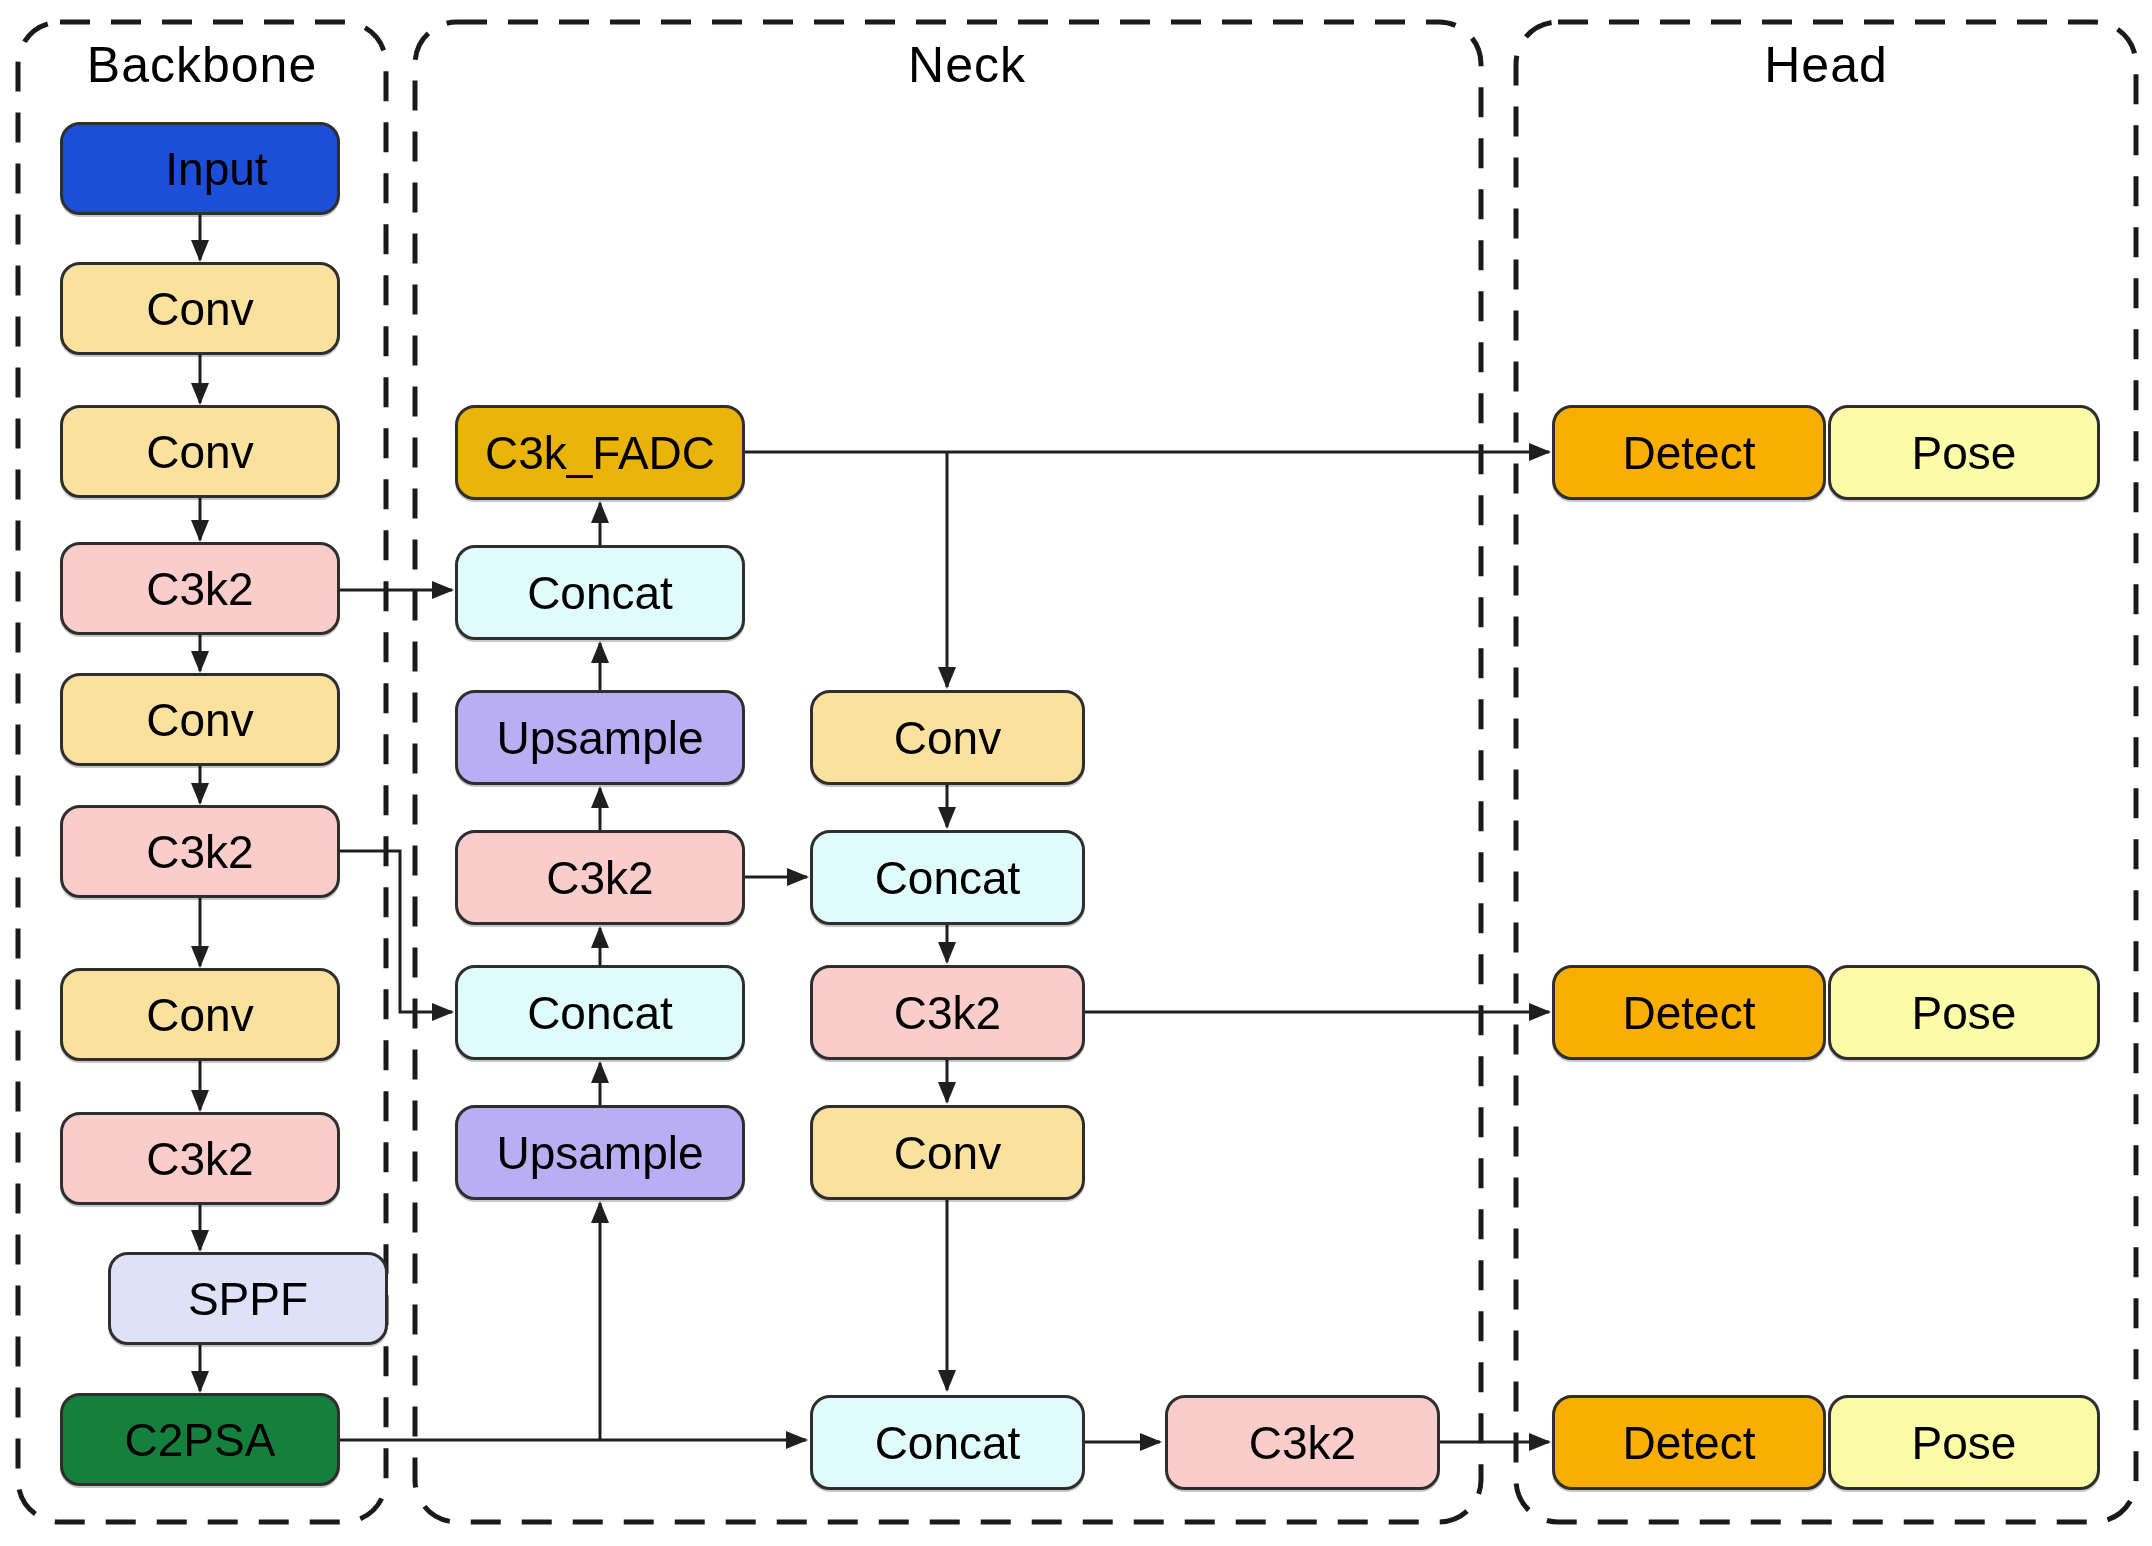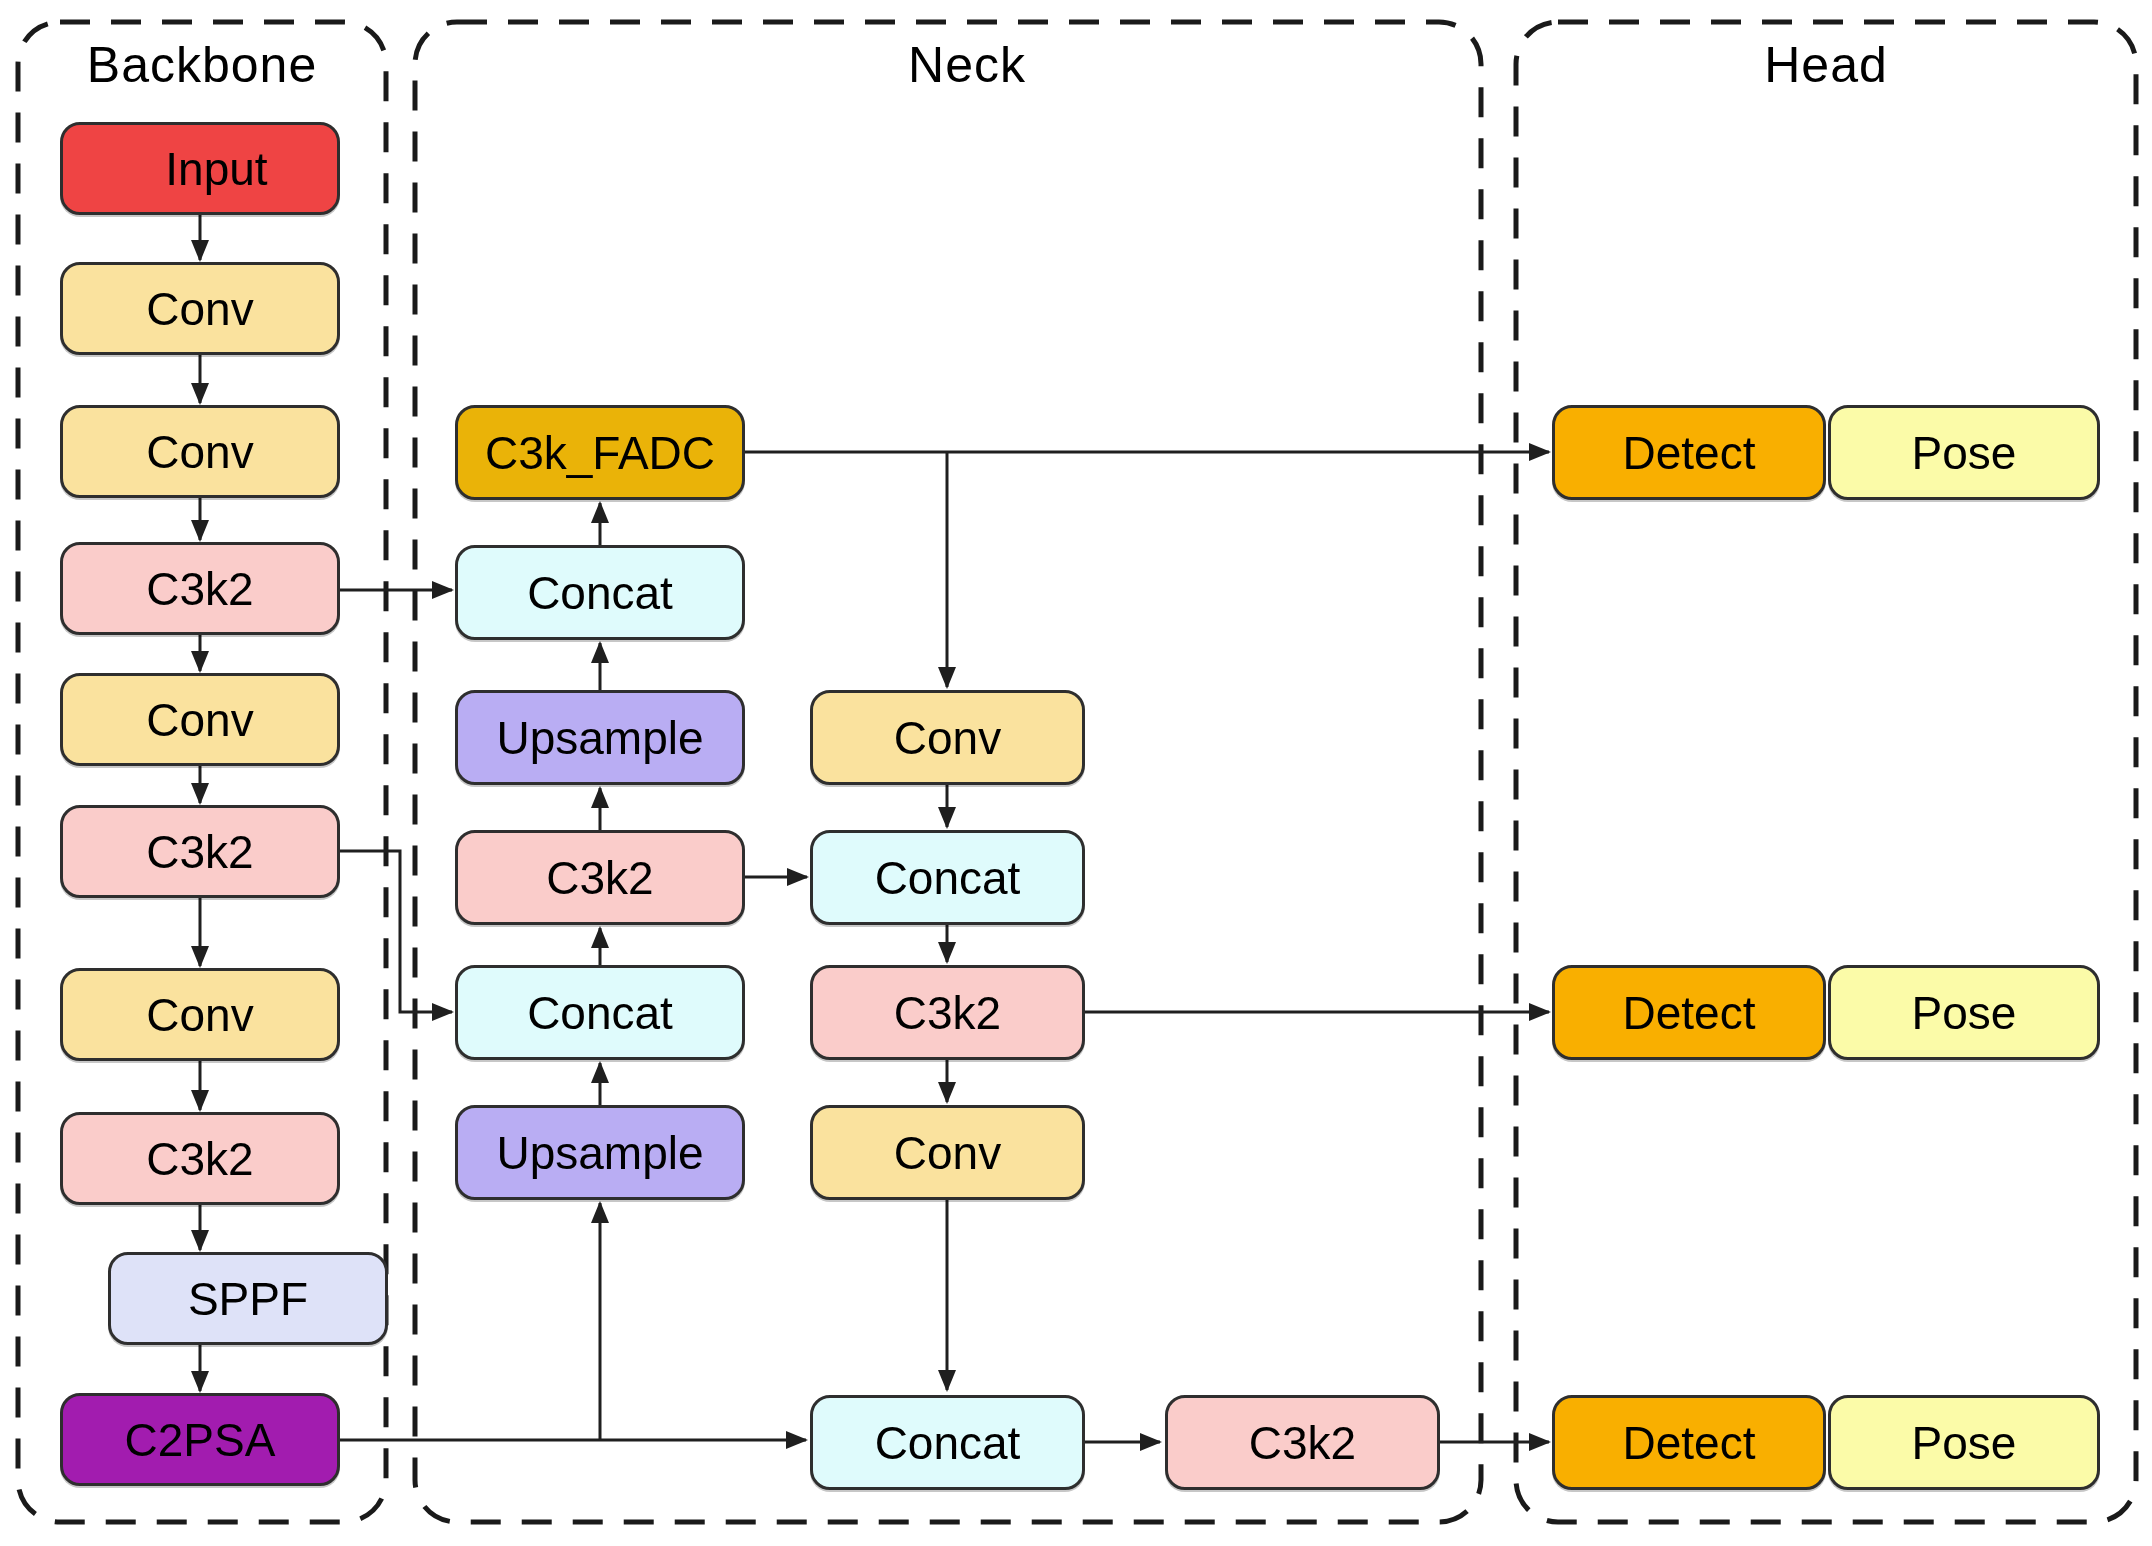--- a/index.html
+++ b/index.html
@@ -62,30 +62,30 @@
         <polyline points="1085,1442 1160,1442" fill="none" stroke="#1f1f1f" stroke-width="3" marker-end="url(#arrowhead)"></polyline>
         <polyline points="1440,1442 1549,1442" fill="none" stroke="#1f1f1f" stroke-width="3" marker-end="url(#arrowhead)"></polyline>
       </g>
   </svg>
   <div id="section-titles">
       <div class="section-title" style="left: 18px; top: 36px; width: 368px; text-align: center;">Backbone</div>
       <div class="section-title" style="left: 434px; top: 36px; width: 1066px;">Neck</div>
       <div class="section-title" style="left: 1516px; top: 36px; width: 620px;">Head</div>
     </div>
   <div id="nodes-layer">
-      <div class="node" style="left: 60px; top: 122px; width: 280px; height: 93px; background: #ef4444; border-color: rgb(46, 46, 46); padding-left: 33px;">Input</div>
+      <div class="node" style="left: 60px; top: 122px; width: 280px; height: 93px; background: #1d4ed8; border-color: rgb(46, 46, 46); padding-left: 33px;">Input</div>
       <div class="node" style="left: 60px; top: 262px; width: 280px; height: 93px; background: rgb(250, 226, 158); border-color: rgb(46, 46, 46);">Conv</div>
       <div class="node" style="left: 60px; top: 405px; width: 280px; height: 93px; background: rgb(250, 226, 158); border-color: rgb(46, 46, 46);">Conv</div>
       <div class="node" style="left: 60px; top: 542px; width: 280px; height: 93px; background: rgb(250, 204, 202); border-color: rgb(46, 46, 46);">C3k2</div>
       <div class="node" style="left: 60px; top: 673px; width: 280px; height: 93px; background: rgb(250, 226, 158); border-color: rgb(46, 46, 46);">Conv</div>
       <div class="node" style="left: 60px; top: 805px; width: 280px; height: 93px; background: rgb(250, 204, 202); border-color: rgb(46, 46, 46);">C3k2</div>
       <div class="node" style="left: 60px; top: 968px; width: 280px; height: 93px; background: rgb(250, 226, 158); border-color: rgb(46, 46, 46);">Conv</div>
       <div class="node" style="left: 60px; top: 1112px; width: 280px; height: 93px; background: rgb(250, 204, 202); border-color: rgb(46, 46, 46);">C3k2</div>
       <div class="node" style="left: 60px; top: 1252px; width: 280px; height: 93px; background: rgb(222, 226, 248); border-color: rgb(46, 46, 46); margin-left: 48px;">SPPF</div>
-      <div class="node" style="left: 60px; top: 1393px; width: 280px; height: 93px; background: #a21caf; border-color: rgb(46, 46, 46);">C2PSA</div>
+      <div class="node" style="left: 60px; top: 1393px; width: 280px; height: 93px; background: #15803d; border-color: rgb(46, 46, 46);">C2PSA</div>
       <div class="node" style="left: 455px; top: 405px; width: 290px; height: 95px; background: #eab308; border-color: rgb(46, 46, 46);">C3k_FADC</div>
       <div class="node" style="left: 455px; top: 545px; width: 290px; height: 95px; background: rgb(223, 251, 252); border-color: rgb(46, 46, 46);">Concat</div>
       <div class="node" style="left: 455px; top: 690px; width: 290px; height: 95px; background: rgb(185, 173, 243); border-color: rgb(46, 46, 46);">Upsample</div>
       <div class="node" style="left: 455px; top: 830px; width: 290px; height: 95px; background: rgb(250, 204, 202); border-color: rgb(46, 46, 46);">C3k2</div>
       <div class="node" style="left: 455px; top: 965px; width: 290px; height: 95px; background: rgb(223, 251, 252); border-color: rgb(46, 46, 46);">Concat</div>
       <div class="node" style="left: 455px; top: 1105px; width: 290px; height: 95px; background: rgb(185, 173, 243); border-color: rgb(46, 46, 46);">Upsample</div>
       <div class="node" style="left: 810px; top: 690px; width: 275px; height: 95px; background: rgb(250, 226, 158); border-color: rgb(46, 46, 46);">Conv</div>
       <div class="node" style="left: 810px; top: 830px; width: 275px; height: 95px; background: rgb(223, 251, 252); border-color: rgb(46, 46, 46);">Concat</div>
       <div class="node" style="left: 810px; top: 965px; width: 275px; height: 95px; background: rgb(250, 204, 202); border-color: rgb(46, 46, 46);">C3k2</div>
       <div class="node" style="left: 810px; top: 1105px; width: 275px; height: 95px; background: rgb(250, 226, 158); border-color: rgb(46, 46, 46);">Conv</div>

